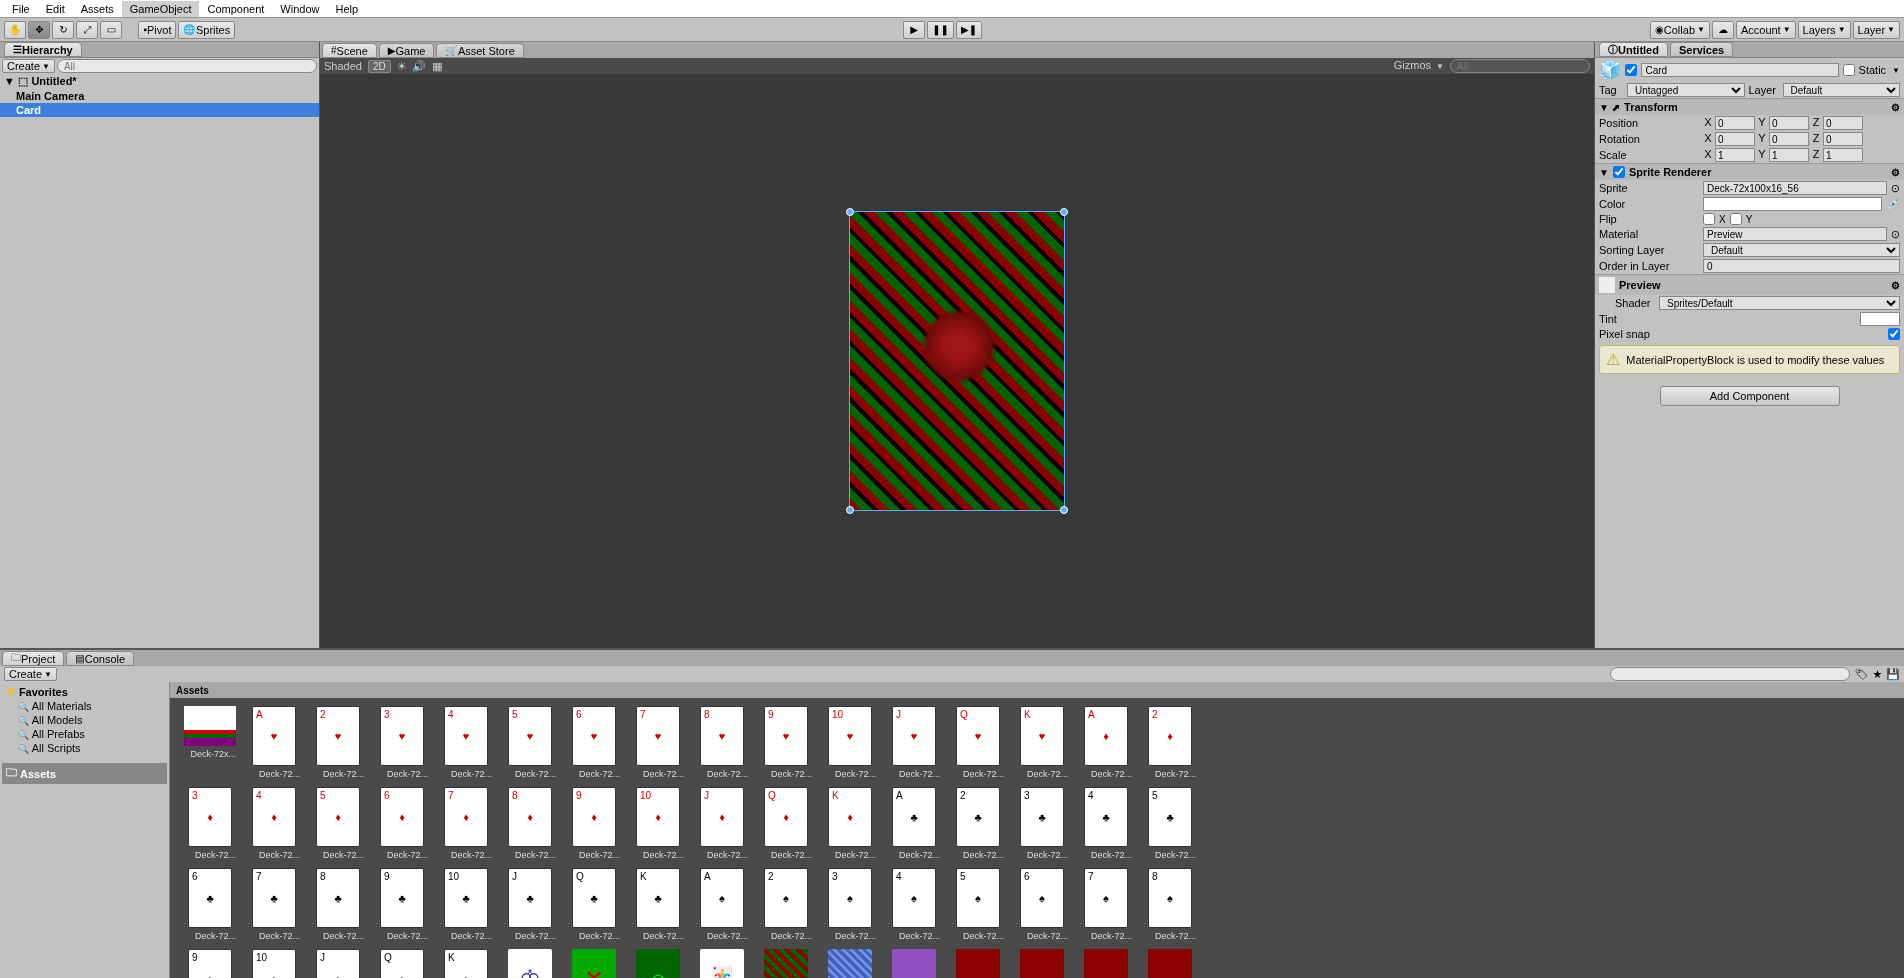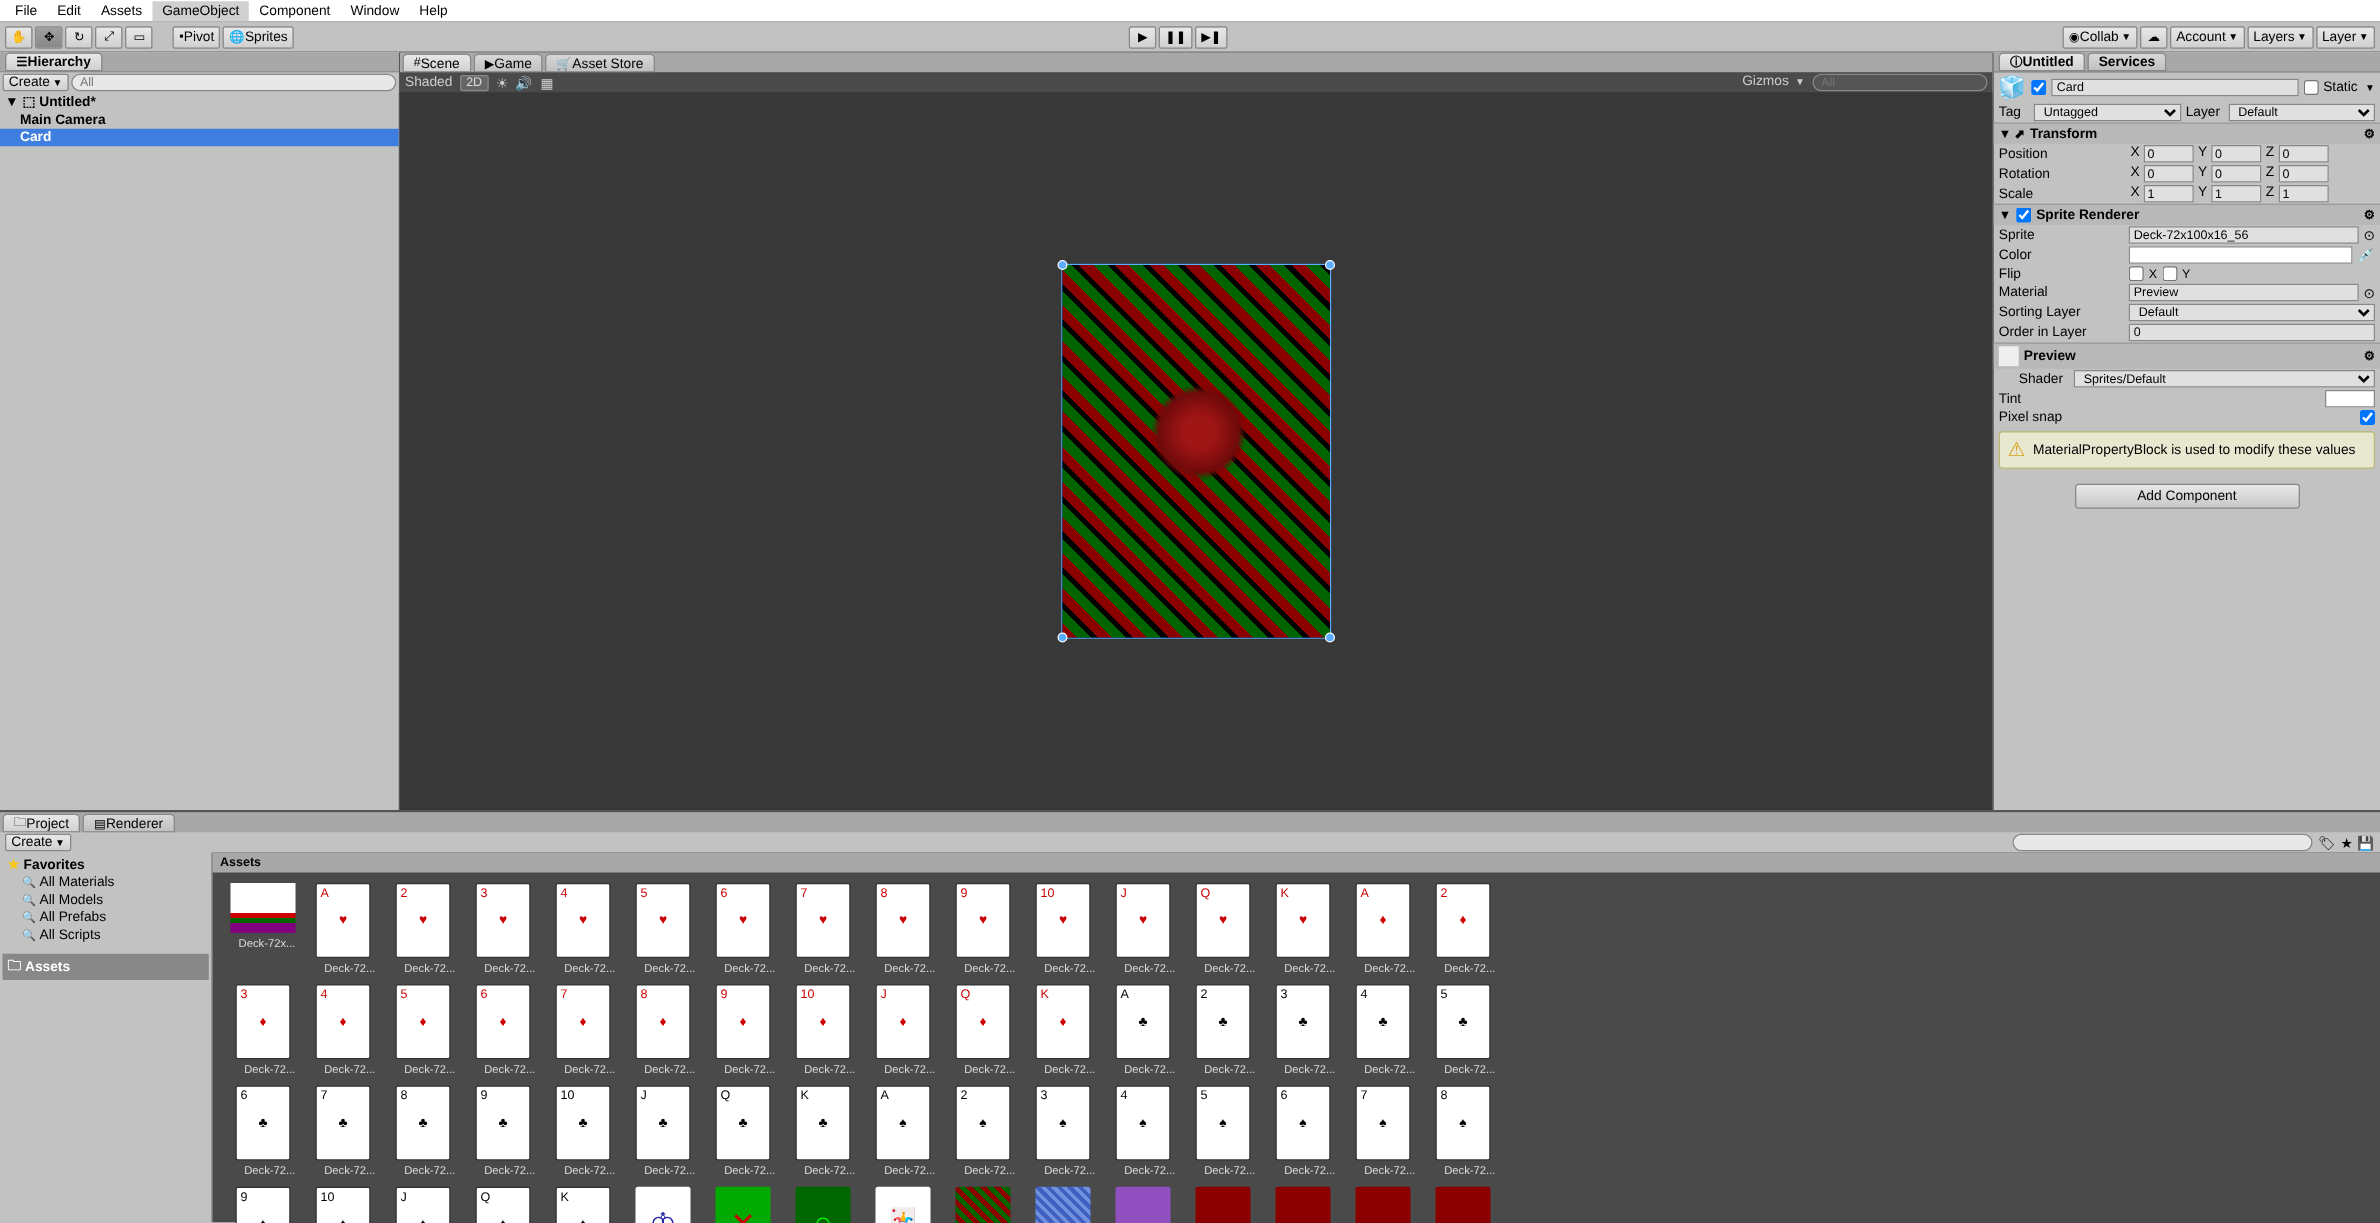--- a/index.html
+++ b/index.html
@@ -270,21 +270,21 @@
         <span>MaterialPropertyBlock is used to modify these values</span>
       </div>
     <button class="add-component-btn">Add Component</button>
   </div>
 </div>
 
 <div class="bottom-area">
   <div class="project-panel">
     <div class="proj-tabs">
       <span class="tab active">🗀 <span>Project</span></span>
-      <span class="tab">▤ <span>Renderer</span></span>
+      <span class="tab">▤ <span>Console</span></span>
     </div>
     <div class="proj-toolbar">
       <button class="tool-btn" style="height:14px">
           <span>Create</span> 
           <span class="dropdown-arrow">▼</span>
         </button>
       <div style="display:flex;gap:4px;align-items:center">
         <input class="search-field" style="width: 240px;">
         <span>🏷</span>
         <span>★</span>

